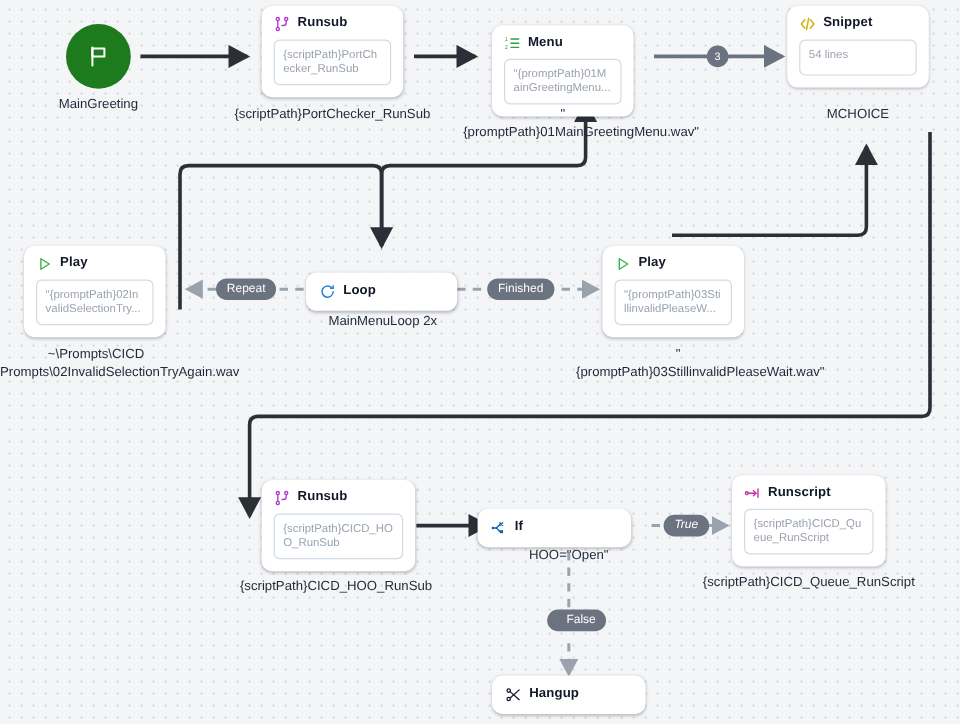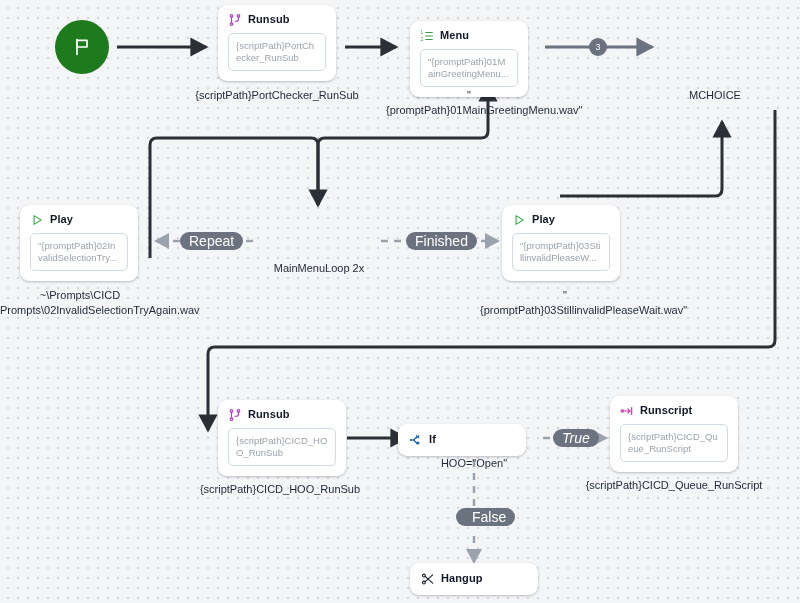--- a/index.html
+++ b/index.html
@@ -66,21 +66,21 @@
     background:#1d7a1d;
     display:flex;align-items:center;justify-content:center;
   }
 
   
   .pill{
     position:absolute;
     background:#6b7280;
     color:#ffffff;
     border-radius:10px;
-    font-size:14px;
+    font-size:10px;
     line-height:18px;
     height:18px;
     padding:0 9px;
     text-align:center;
     white-space:nowrap;
   }
   .pill.num{padding:0;width:18px;border-radius:50%;height:18px;line-height:18px;font-size:9px;}
 
   svg.icon{display:block;}
 </style>
@@ -136,20 +136,21 @@
       <path d="M591,438 L606,438" marker-end="url(#ah-dash)"></path>
     </g>
   </svg>
 
   <div class="start-circle" style="left:55px;top:20px;">
     <svg class="icon" width="20" height="20" viewBox="0 0 24 24">
       <path d="M6 3 v18" stroke="#ffffff" stroke-width="2" fill="none" stroke-linecap="round"></path>
       <path d="M6 4 h12 v8 H6 z" stroke="#ffffff" stroke-width="2" fill="none" stroke-linejoin="round"></path>
     </svg>
   </div>
+  <div class="caption" style="left:12px;top:80px;width:140px;">MainGreeting</div>
 
   <div class="node" style="left:218px;top:5px;width:118px;">
     <div class="node-head">
       <svg class="icon" width="14" height="14" viewBox="0 0 24 24">
         <g stroke="#b23bd1" stroke-width="2" fill="none" stroke-linecap="round">
           <circle cx="6" cy="5" r="2.2"></circle>
           <circle cx="18" cy="5" r="2.2"></circle>
           <circle cx="6" cy="19" r="2.2"></circle>
           <path d="M6 7.2 v9.6"></path>
           <path d="M18 7.2 v3 a4 4 0 0 1 -4 4 h-2"></path>
@@ -173,35 +174,59 @@
         <text x="1" y="20" font-size="8" fill="#2f9e44" font-family="Liberation Sans, sans-serif">2</text>
       </svg>
       <span class="node-title">Menu</span>
     </div>
     <div class="node-body">"{promptPath}01MainGreetingMenu...</div>
   </div>
   <div class="caption" style="left:386px;top:88px;width:166px;">"{promptPath}01MainGreetingMenu.wav"</div>
 
   <div class="pill num" style="left:589px;top:38px;">3</div>
 
+  <div class="node" style="left:656px;top:5px;width:118px;">
+    <div class="node-head">
+      <svg class="icon" width="14" height="14" viewBox="0 0 24 24">
+        <g stroke="#d4b106" stroke-width="2.2" fill="none" stroke-linecap="round" stroke-linejoin="round">
+          <path d="M8 6 L3 12 L8 18"></path>
+          <path d="M16 6 L21 12 L16 18"></path>
+          <path d="M13.5 4 L10.5 20"></path>
+        </g>
+      </svg>
+      <span class="node-title">Snippet</span>
+    </div>
+    <div class="node-body">54 lines</div>
+  </div>
   <div class="caption" style="left:655px;top:88px;width:120px;">MCHOICE</div>
 
   <div class="node" style="left:20px;top:205px;width:118px;">
     <div class="node-head">
       <svg class="icon" width="14" height="14" viewBox="0 0 24 24">
         <path d="M7 4.5 L19 12 L7 19.5 z" stroke="#37b24d" stroke-width="2" fill="none" stroke-linejoin="round"></path>
       </svg>
       <span class="node-title">Play</span>
     </div>
     <div class="node-body">"{promptPath}02InvalidSelectionTry...</div>
   </div>
   <div class="caption" style="left:0px;top:288px;width:160px;">~\Prompts\CICD Prompts\02InvalidSelectionTryAgain.wav</div>
 
   <div class="pill" style="left:180px;top:232px;">Repeat</div>
 
+  <div class="node compact" style="left:255px;top:227px;width:126px;">
+    <div class="node-head">
+      <svg class="icon" width="14" height="14" viewBox="0 0 24 24">
+        <g stroke="#1c7ed6" stroke-width="2" fill="none" stroke-linecap="round">
+          <path d="M20 12 a8 8 0 1 1 -2.6 -5.9"></path>
+          <path d="M20 3.5 V7.2 H16.3"></path>
+        </g>
+      </svg>
+      <span class="node-title">Loop</span>
+    </div>
+  </div>
   <div class="caption" style="left:245px;top:261px;width:148px;">MainMenuLoop 2x</div>
 
   <div class="pill" style="left:406px;top:232px;">Finished</div>
 
   <div class="node" style="left:502px;top:205px;width:118px;">
     <div class="node-head">
       <svg class="icon" width="14" height="14" viewBox="0 0 24 24">
         <path d="M7 4.5 L19 12 L7 19.5 z" stroke="#37b24d" stroke-width="2" fill="none" stroke-linejoin="round"></path>
       </svg>
       <span class="node-title">Play</span>

